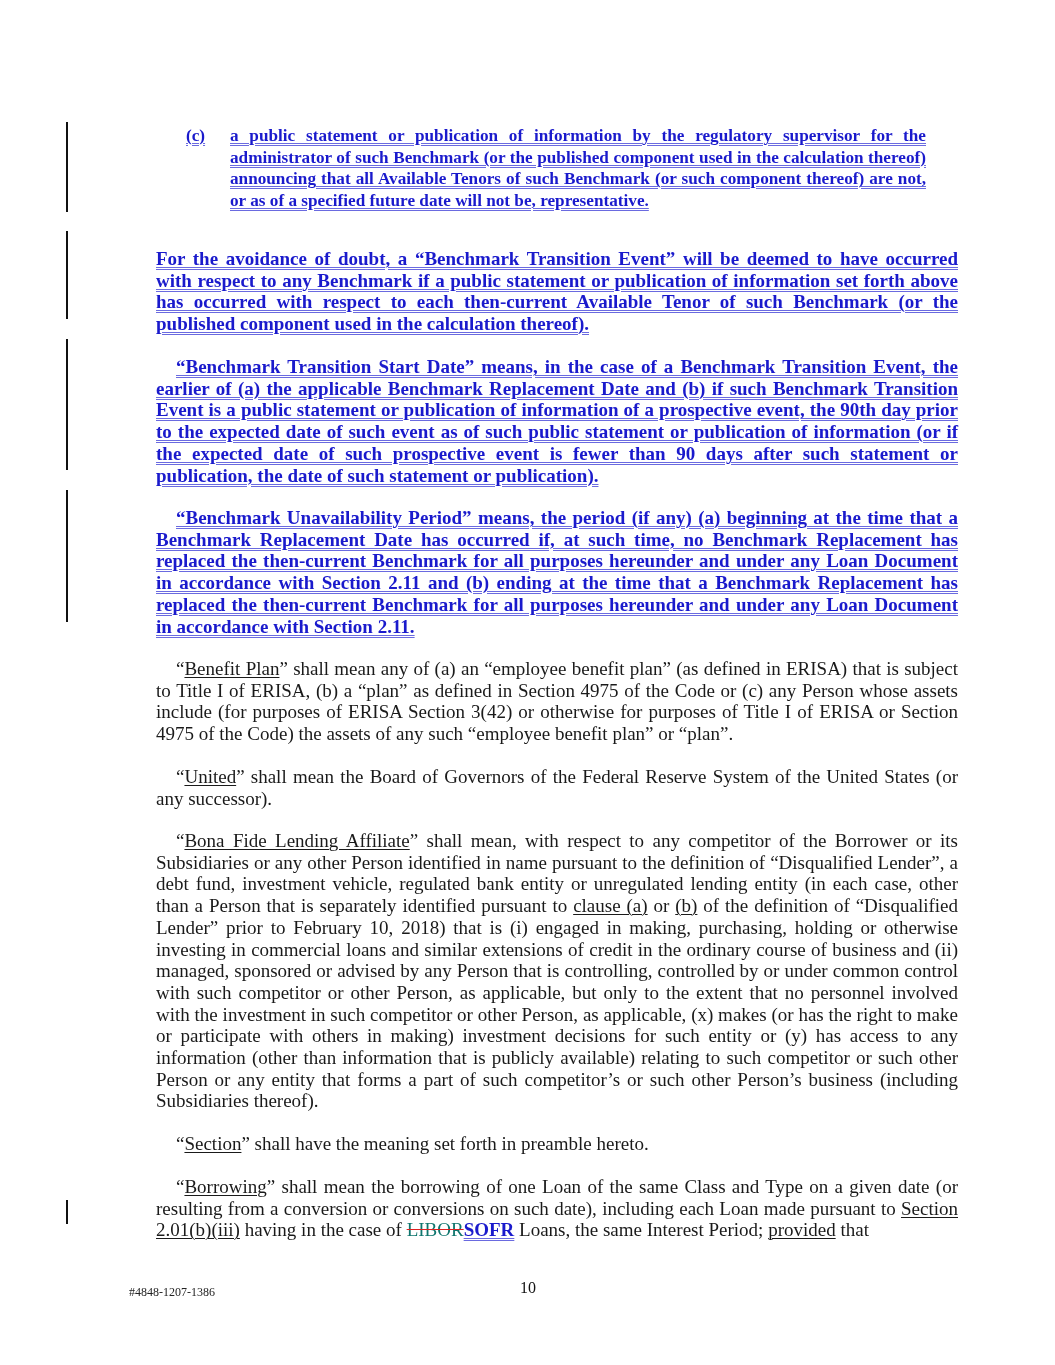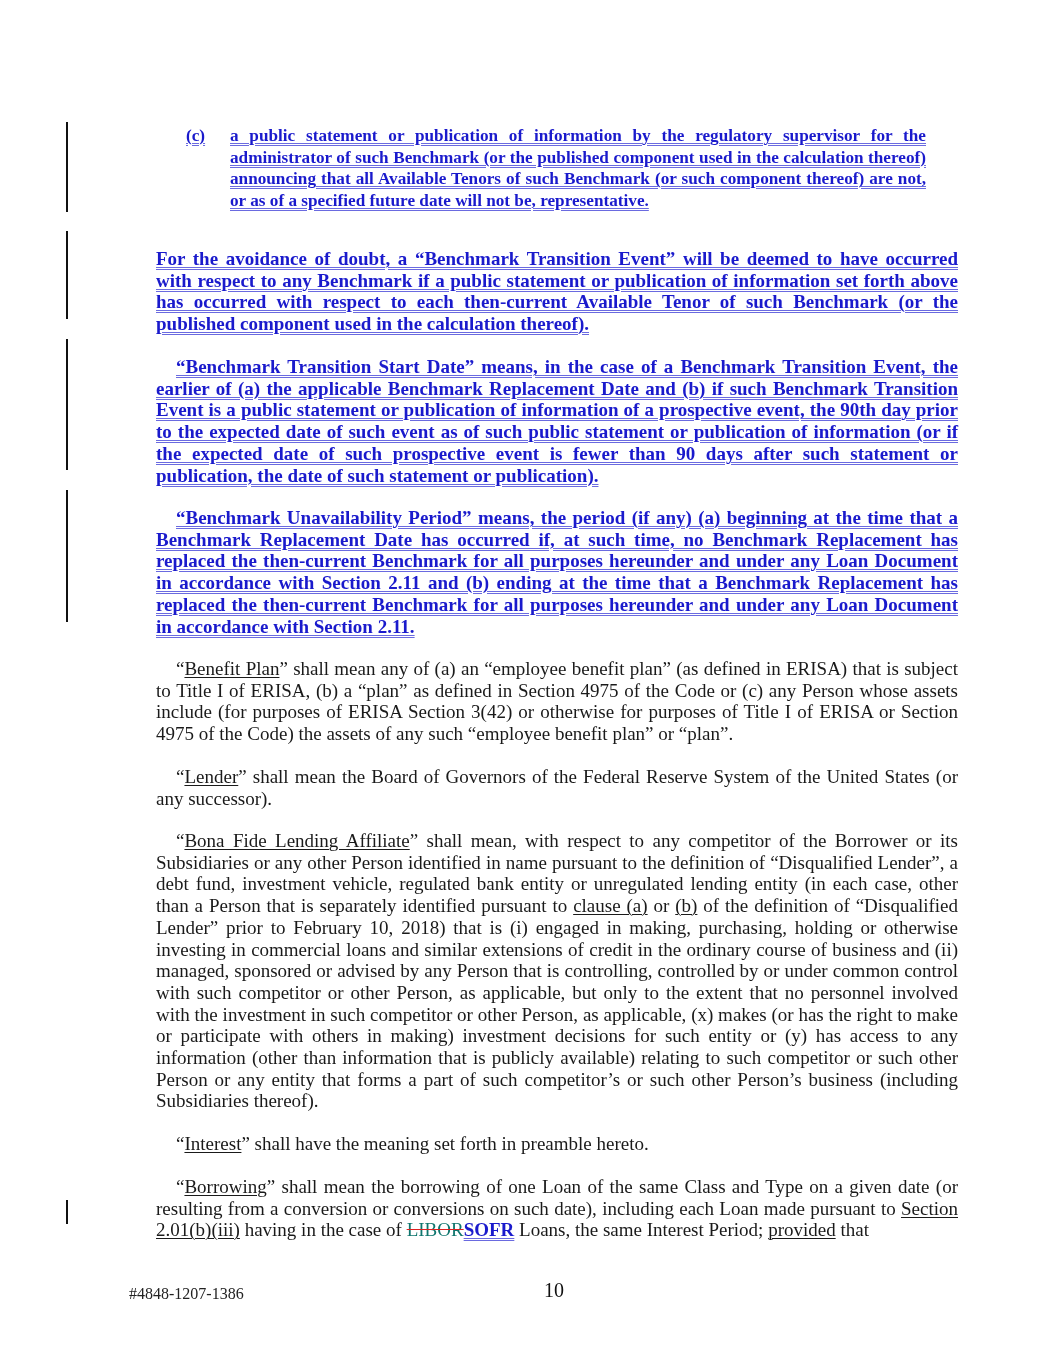--- a/index.html
+++ b/index.html
@@ -10,22 +10,22 @@
           text-align: justify; text-align-last: left; margin: 16px; }
   .ins { color: #1a1acc; font-weight: bold; text-decoration: underline double; text-decoration-color: #6a6ae0;
          text-underline-offset: 2px; text-decoration-thickness: 1px; }
   .del { color: #0f766e; text-decoration: line-through; text-decoration-color: #e02020; }
   .u { text-decoration: underline; text-underline-offset: 2px; text-decoration-thickness: 1px; }
   .indent { display: inline-block; width: 20px; }
   .changebar { position: absolute; left: 66px; width: 2px; background: #111; }
   .clause { position: absolute; left: 186px; width: 740px; font-size: 17.2px; line-height: 21.7px; }
   .clause-label { position: absolute; left: 0; top: 0; }
   .clause-text { margin-left: 44px; text-align: justify; text-align-last: left; }
-  .footer-id { position: absolute; left: 129px; top: 1285px; font-size: 16px; color: #222; }
-  .page-num { position: absolute; left: 520px; top: 1279px; font-size: 20px; color: #111; margin-left: 24px; }
+  .footer-id { position: absolute; left: 129px; top: 1285px; font-size: 12px; color: #222; }
+  .page-num { position: absolute; left: 520px; top: 1279px; font-size: 16px; color: #111; }
 </style>
 </head>
 <body>
 
 <div class="page">
 
   <div class="changebar" style="top:122px;height:90px;"></div>
   <div class="changebar" style="top:231px;height:88px;"></div>
   <div class="changebar" style="top:339px;height:131px;"></div>
   <div class="changebar" style="top:490px;height:132px;"></div>
@@ -46,29 +46,29 @@
 
   <p class="para" style="top:491px;">
     <span class="indent"></span><span class="ins">“Benchmark Unavailability Period” means, the period (if any) (a) beginning at the time that a Benchmark Replacement Date has occurred if, at such time, no Benchmark Replacement has replaced the then-current Benchmark for all purposes hereunder and under any Loan Document in accordance with Section 2.11 and (b) ending at the time that a Benchmark Replacement has replaced the then-current Benchmark for all purposes hereunder and under any Loan Document in accordance with Section 2.11.</span>
   </p>
 
   <p class="para" style="top:642px;">
     <span class="indent"></span><span>“</span><span class="u">Benefit Plan</span><span>” shall mean any of (a) an “employee benefit plan” (as defined in ERISA) that is subject to Title I of ERISA, (b) a “plan” as defined in Section 4975 of the Code or (c) any Person whose assets include (for purposes of ERISA Section 3(42) or otherwise for purposes of Title I of ERISA or Section 4975 of the Code) the assets of any such “employee benefit plan” or “plan”.</span>
   </p>
 
   <p class="para" style="top:750px;">
-    <span class="indent"></span><span>“</span><span class="u">Lender</span><span>” shall mean the Board of Governors of the Federal Reserve System of the United States (or any successor).</span>
+    <span class="indent"></span><span>“</span><span class="u">United</span><span>” shall mean the Board of Governors of the Federal Reserve System of the United States (or any successor).</span>
   </p>
 
   <p class="para" style="top:814px;">
     <span class="indent"></span><span>“</span><span class="u">Bona Fide Lending Affiliate</span><span>” shall mean, with respect to any competitor of the Borrower or its Subsidiaries or any other Person identified in name pursuant to the definition of “Disqualified Lender”, a debt fund, investment vehicle, regulated bank entity or unregulated lending entity (in each case, other than a Person that is separately identified pursuant to </span><span class="u">clause (a)</span><span> or </span><span class="u">(b)</span><span> of the definition of “Disqualified Lender” prior to February 10, 2018) that is (i) engaged in making, purchasing, holding or otherwise investing in commercial loans and similar extensions of credit in the ordinary course of business and (ii) managed, sponsored or advised by any Person that is controlling, controlled by or under common control with such competitor or other Person, as applicable, but only to the extent that no personnel involved with the investment in such competitor or other Person, as applicable, (x) makes (or has the right to make or participate with others in making) investment decisions for such entity or (y) has access to any information (other than information that is publicly available) relating to such competitor or such other Person or any entity that forms a part of such competitor’s or such other Person’s business (including Subsidiaries thereof).</span>
   </p>
 
   <p class="para" style="top:1117px;">
-    <span class="indent"></span><span>“</span><span class="u">Interest</span><span>” shall have the meaning set forth in preamble hereto.</span>
+    <span class="indent"></span><span>“</span><span class="u">Section</span><span>” shall have the meaning set forth in preamble hereto.</span>
   </p>
 
   <p class="para" style="top:1160px;">
     <span class="indent"></span><span>“</span><span class="u">Borrowing</span><span>” shall mean the borrowing of one Loan of the same Class and Type on a given date (or resulting from a conversion or conversions on such date), including each Loan made pursuant to </span><span class="u">Section 2.01(b)(iii)</span><span> having in the case of </span><span class="del">LIBOR</span><span class="ins">SOFR</span><span> Loans, the same Interest Period; </span><span class="u">provided</span><span> that</span>
   </p>
 
   <div class="footer-id">#4848-1207-1386</div>
   <div class="page-num">10</div>
 </div>
 

